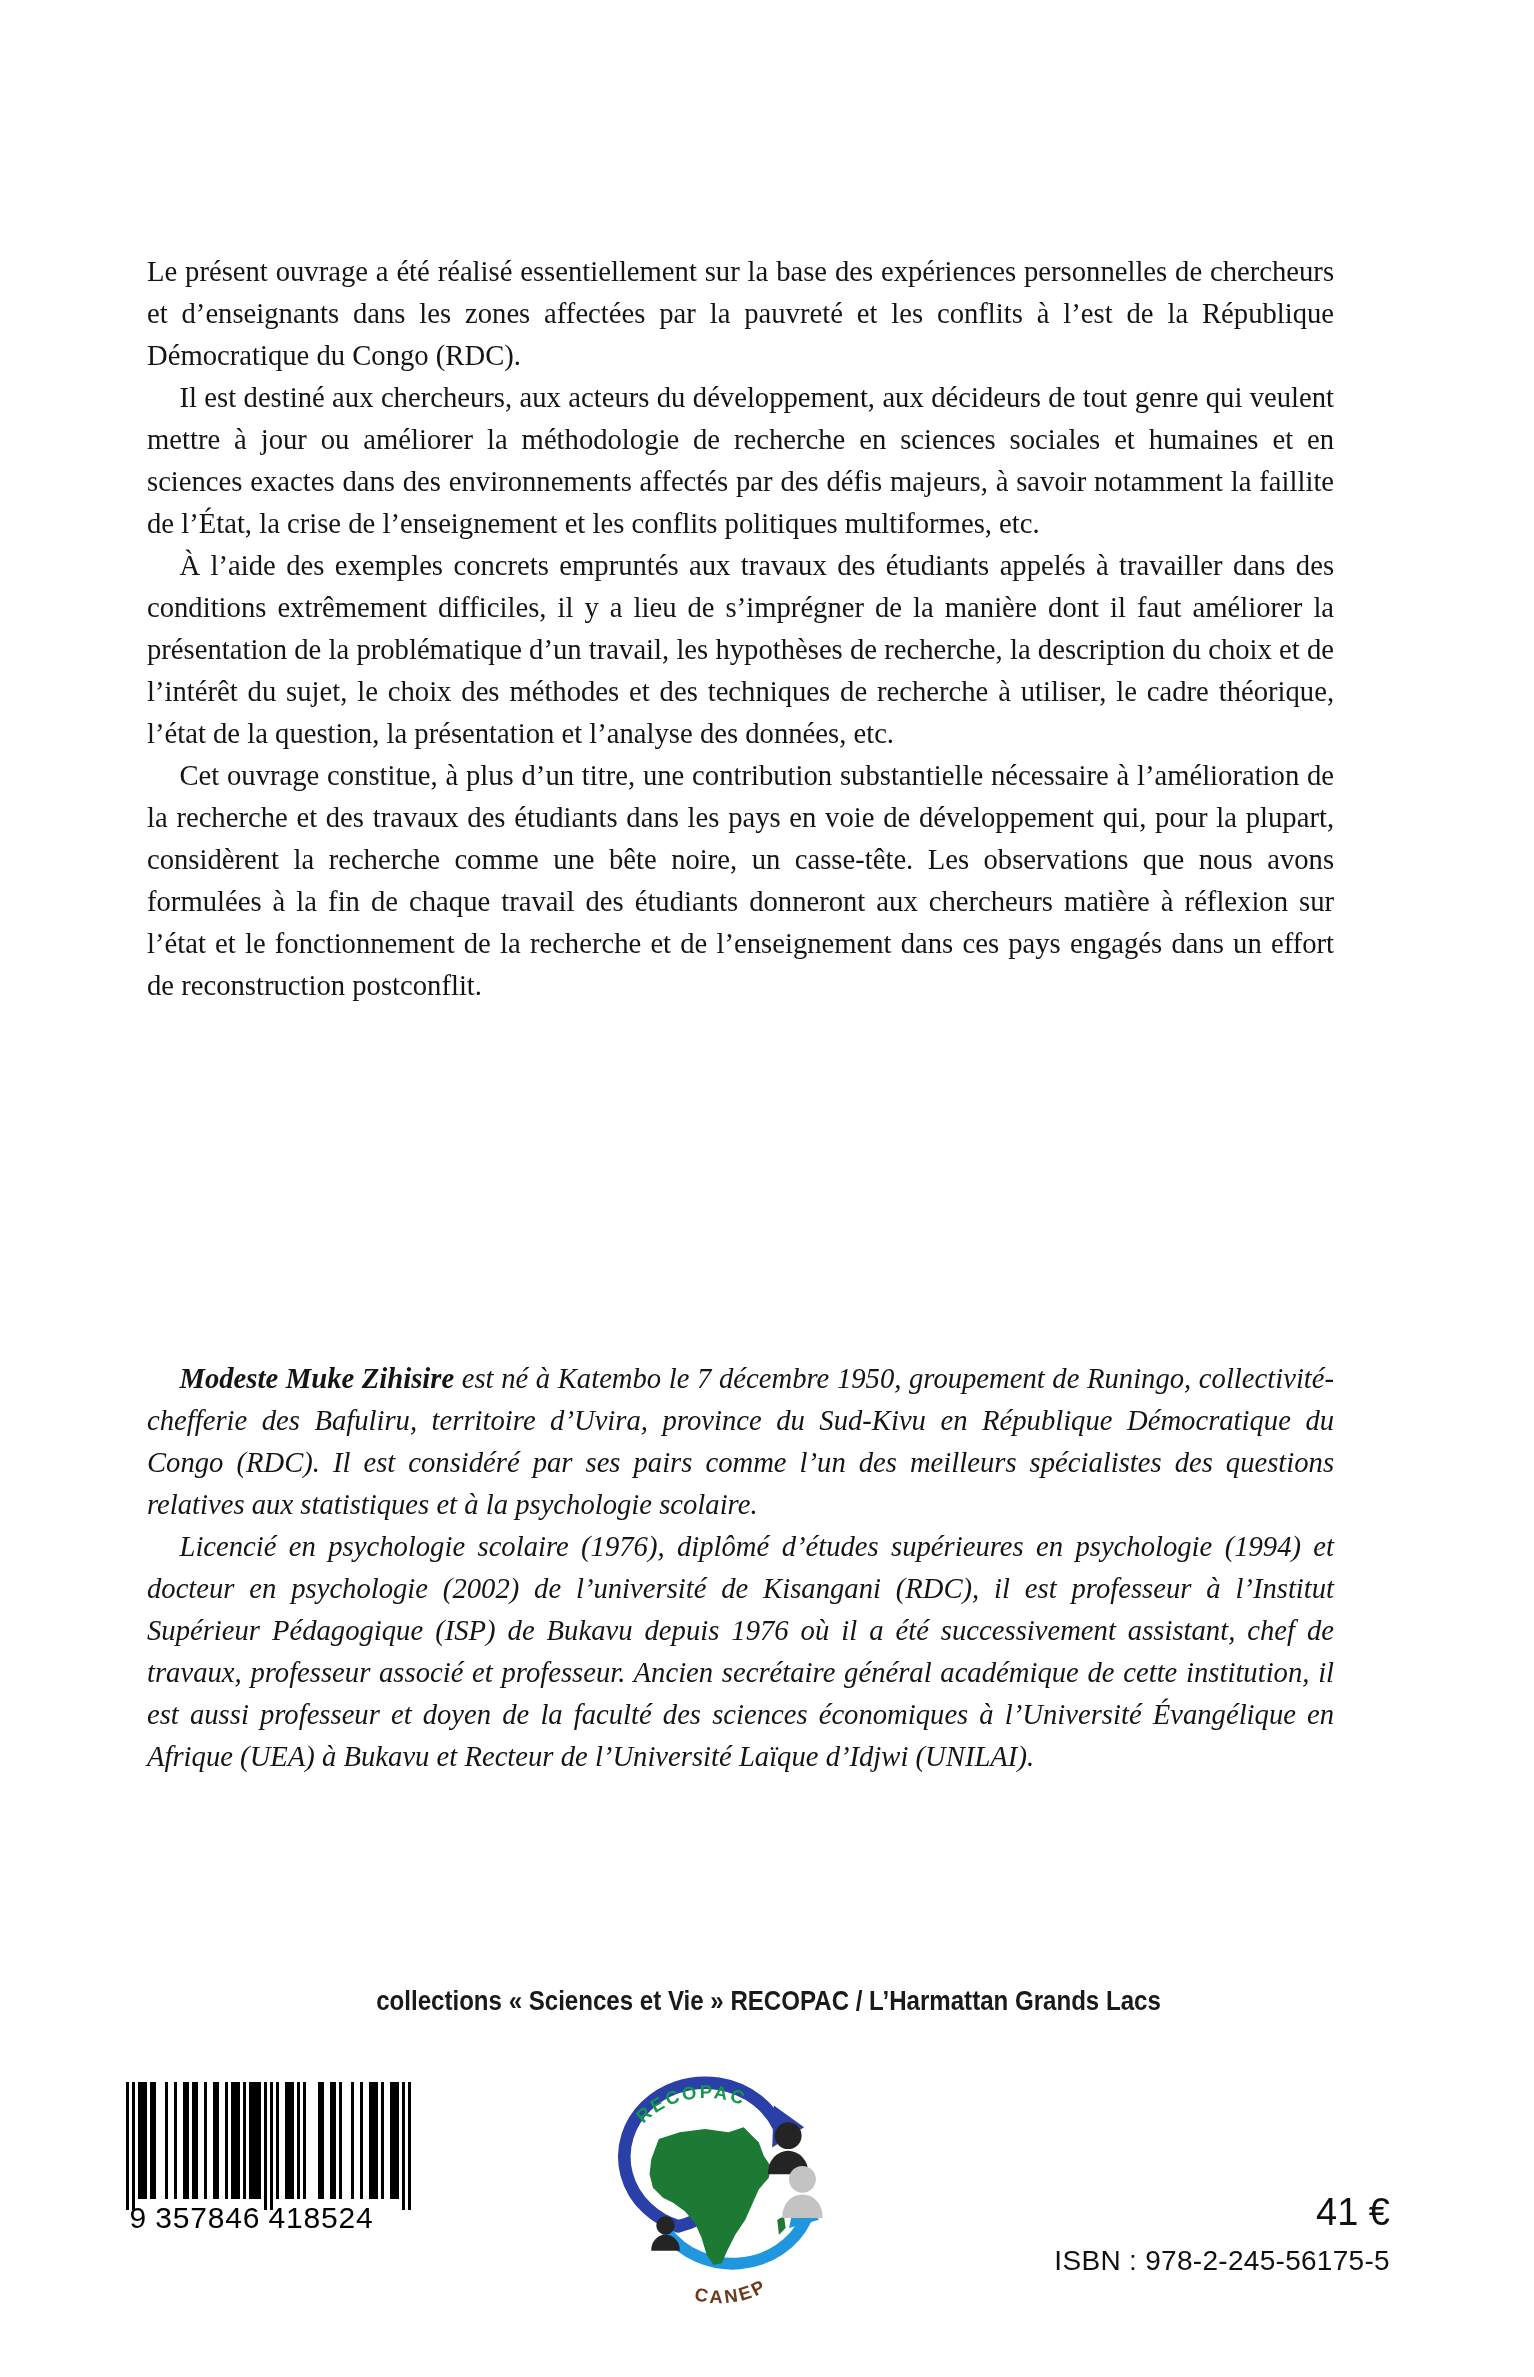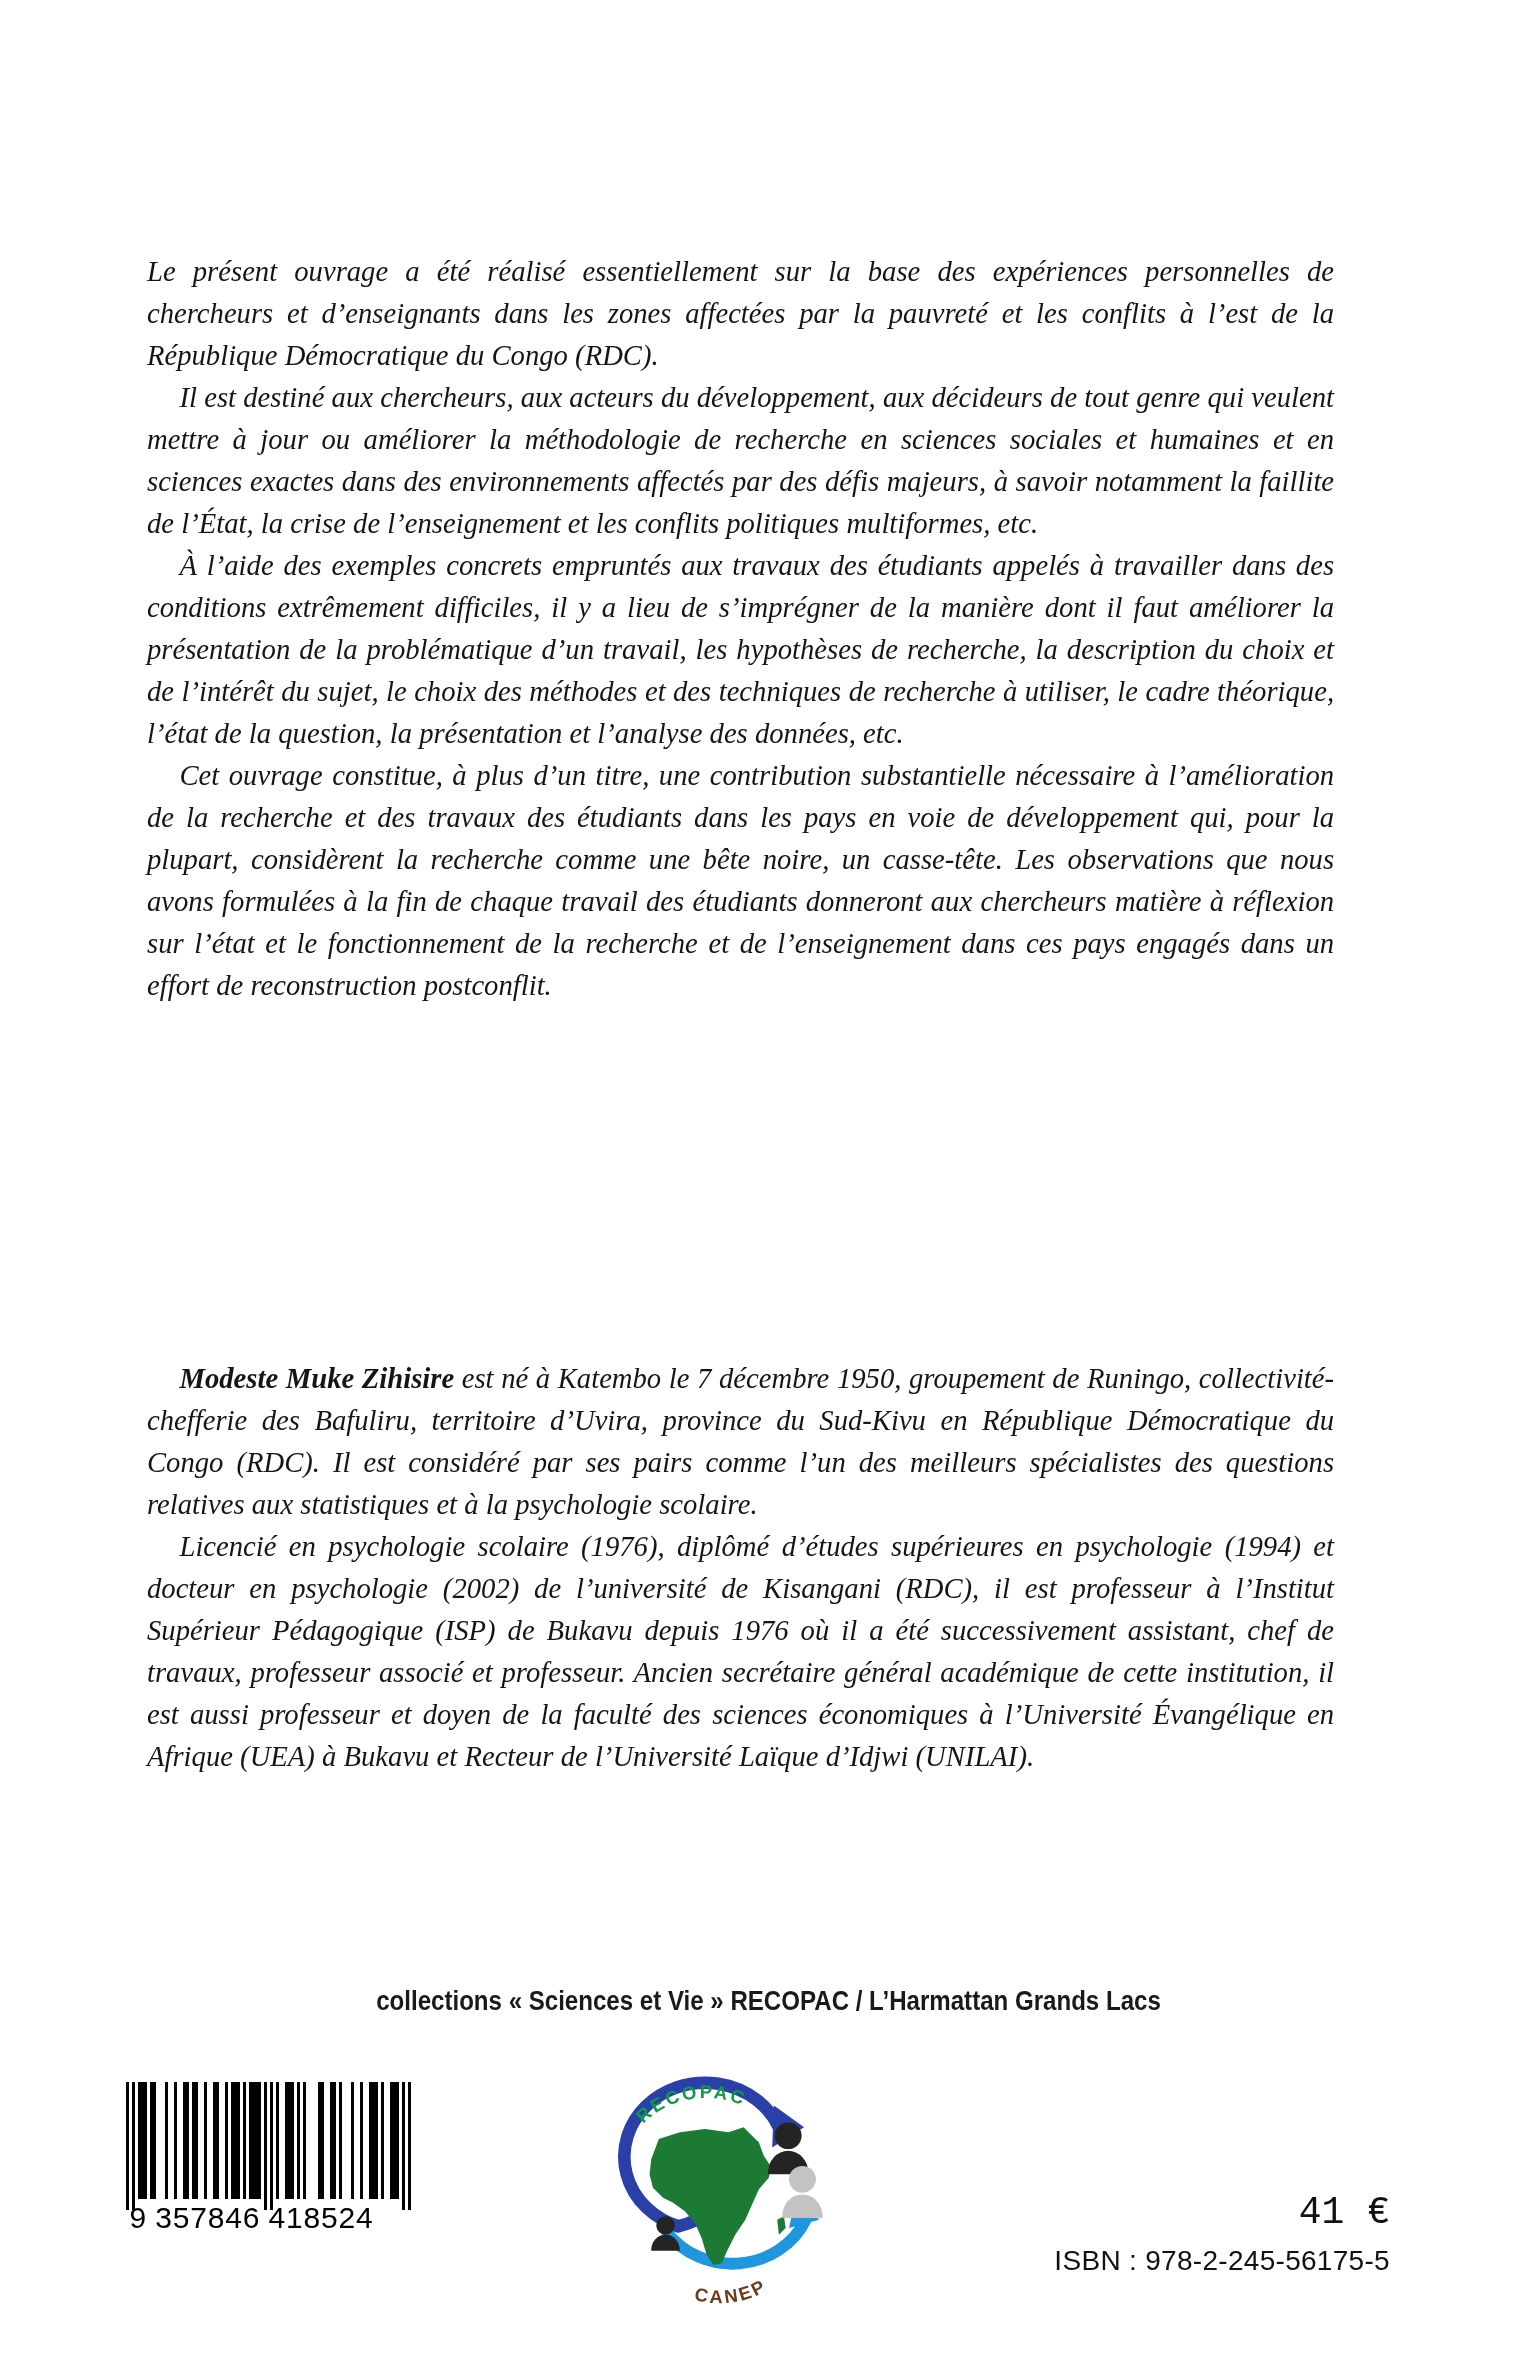--- a/index.html
+++ b/index.html
@@ -55,21 +55,20 @@
     white-space: nowrap;
     margin: 6.7px 0 0 0;
   }
 
   
   .blurb {
     position: absolute;
     left: 147px;
     top: 250px;
     width: 1243px;
-    font-style: italic;
   }
   .blurb p {
     margin: 0;
     font-family: "Liberation Serif", "DejaVu Serif", serif;
     font-size: 30px;
     line-height: 42px;
     text-align: justify;
     text-justify: inter-word;
     color: #151515;
     transform: scaleX(0.955);
@@ -165,21 +164,21 @@
     top: 8.4px;
     width: 252px;
     height: 252px;
   }
 
   
   .price {
     position: absolute;
     right: 144px;
     top: 144px;
-    font-family: Liberation Mono, monospace;
+    font-family: Liberation Sans, sans-serif;
     font-size: 38px;
     color: #111;
     white-space: nowrap;
   }
   .isbn {
     position: absolute;
     right: 144px;
     top: 198px;
     font-family: "Liberation Sans", "DejaVu Sans", sans-serif;
     font-size: 28px;

